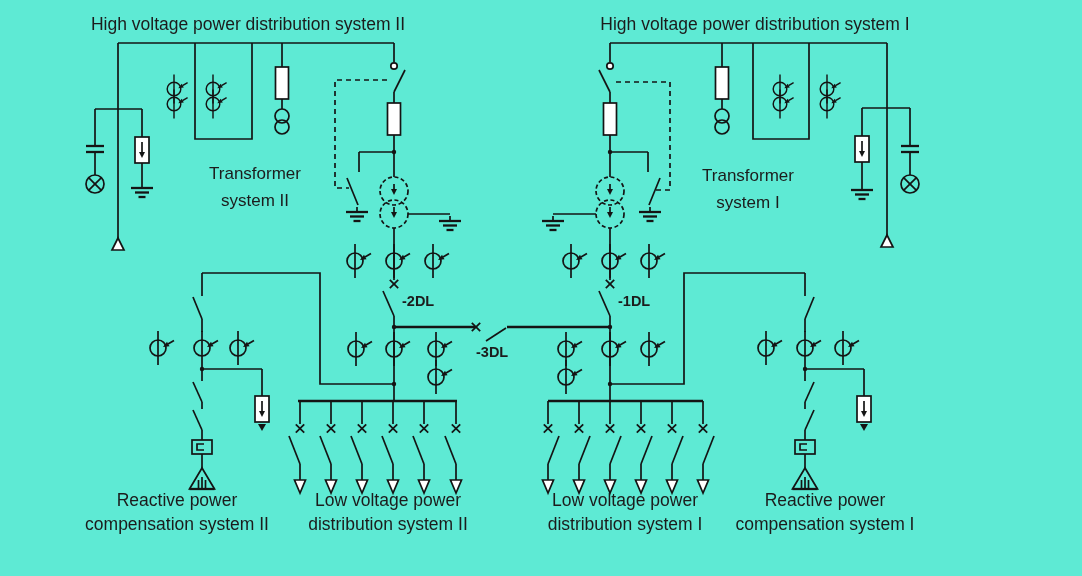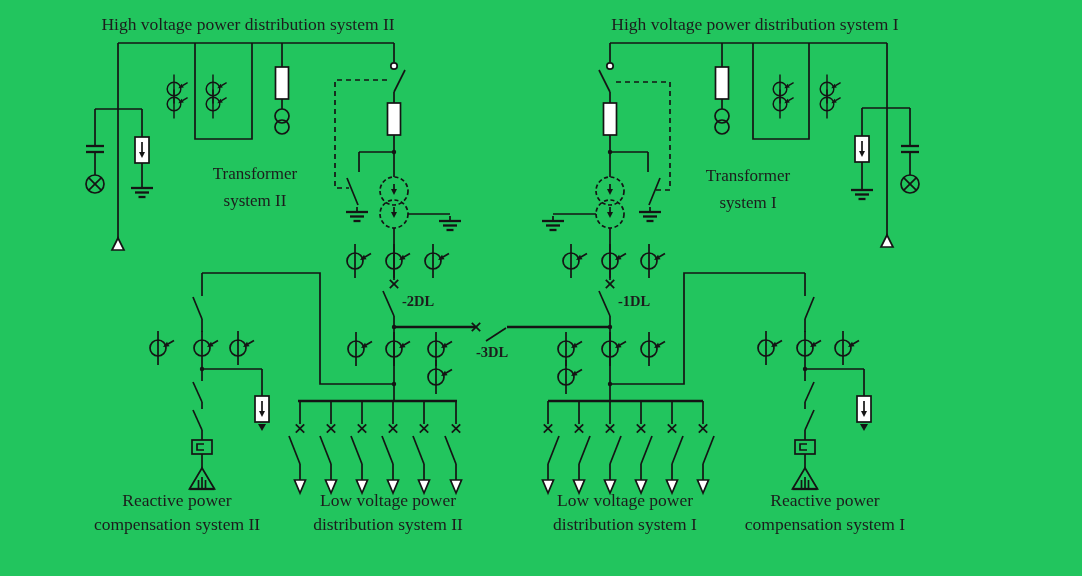--- a/index.html
+++ b/index.html
@@ -1,17 +1,17 @@
 <!DOCTYPE html>
 <html><head>
 <meta charset="utf-8">
 <style>
   html,body{margin:0;padding:0;background:#ffffff;}
-  .screen{position:relative;width:1082px;height:576px;background:#22c55e;overflow:hidden;
-          font-family:Liberation Serif, serif;}
+  .screen{position:relative;width:1082px;height:576px;background:#5eead4;overflow:hidden;
+          font-family:Liberation Sans, sans-serif;}
   svg{position:absolute;left:0;top:0;}
   .w{stroke:#141414;stroke-width:1.7;fill:none;stroke-linecap:butt;}
   .wb{stroke:#141414;stroke-width:2.6;fill:none;}
   .dash{stroke:#141414;stroke-width:1.7;fill:none;stroke-dasharray:5 4;}
   .f{fill:#141414;stroke:none;}
   .wf{stroke:#141414;stroke-width:1.7;fill:#ffffff;}
   .thk{stroke:#141414;stroke-width:2.3;fill:none;}
   text{fill:#1c1c1c;}
   .lbl{font-size:17.5px;}
   .lbl2{font-size:17px;}

